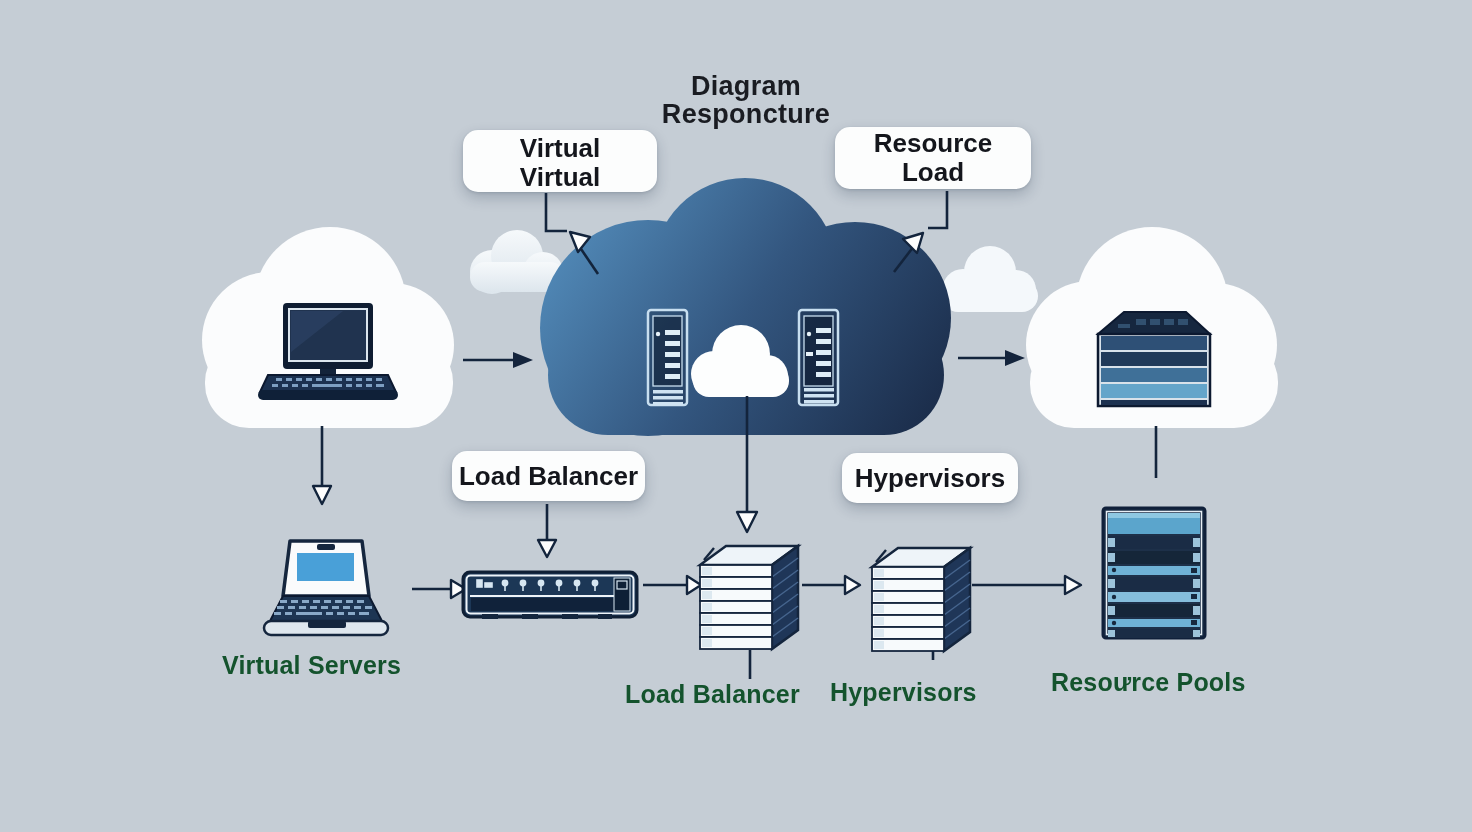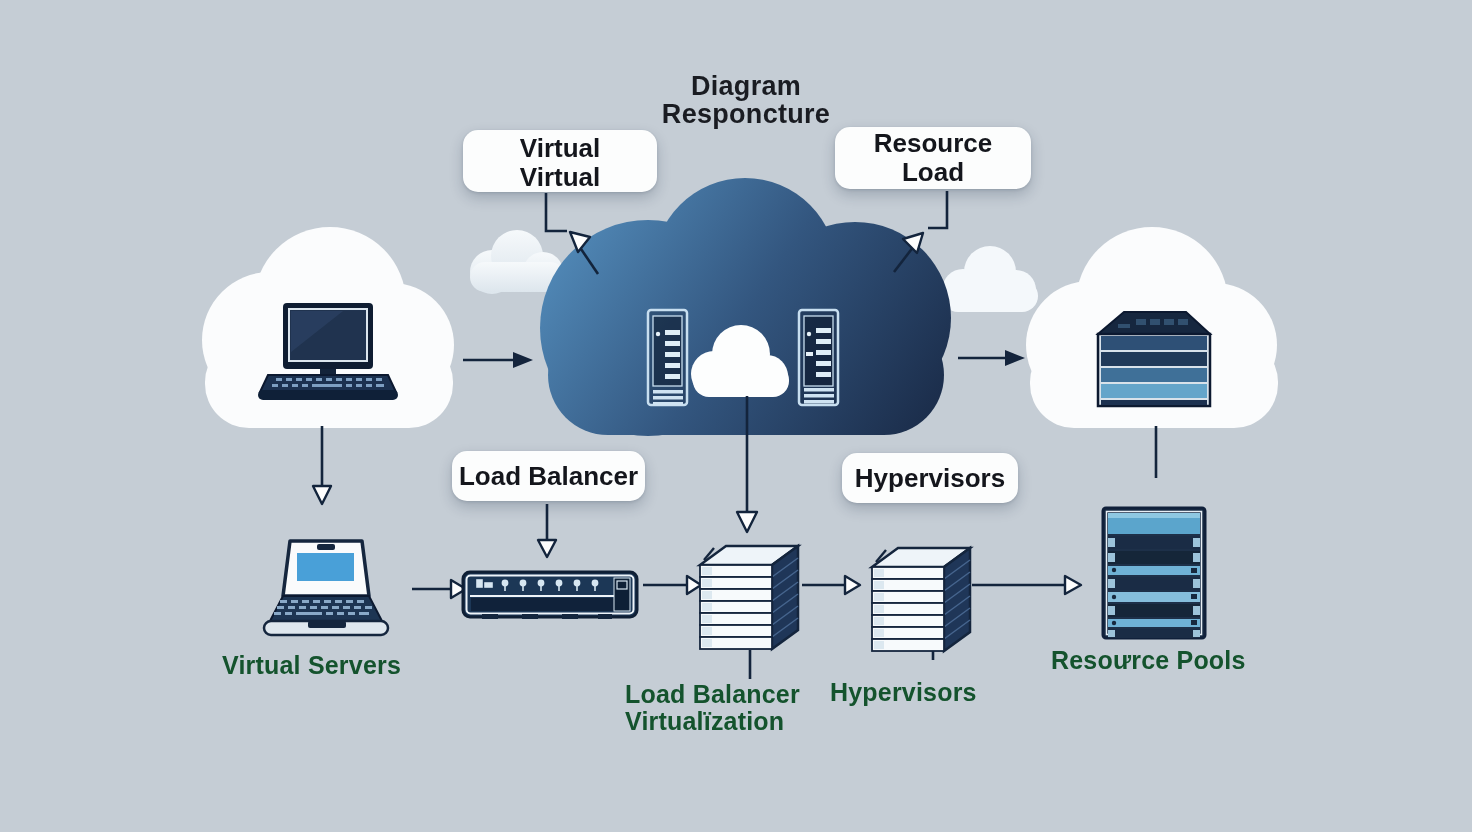--- a/index.html
+++ b/index.html
@@ -388,18 +388,17 @@
   <div class="label-box" style="left:452px;top:451px;width:193px;height:50px;">
     <span>Load Balancer</span>
   </div>
   <div class="label-box" style="left:842px;top:453px;width:176px;height:50px;">
     <span>Hypervisors</span>
   </div>
 
   <div class="caption" style="left:222px;top:652px;width:200px;">Virtual Servers</div>
   <div class="caption" style="left:625px;top:681px;width:240px;">
     <div>Load Balancer</div>
-    <div>Virtualïzation</div>
   </div>
   <div class="caption" style="left:830px;top:679px;width:180px;">Hypervisors</div>
-  <div class="caption" style="left:1051px;top:647px;width:200px;">Resoưrce Pools</div>
+  <div class="caption" style="left:1051px;top:669px;width:200px;">Resoưrce Pools</div>
 
 </div>
 
 </body></html>

